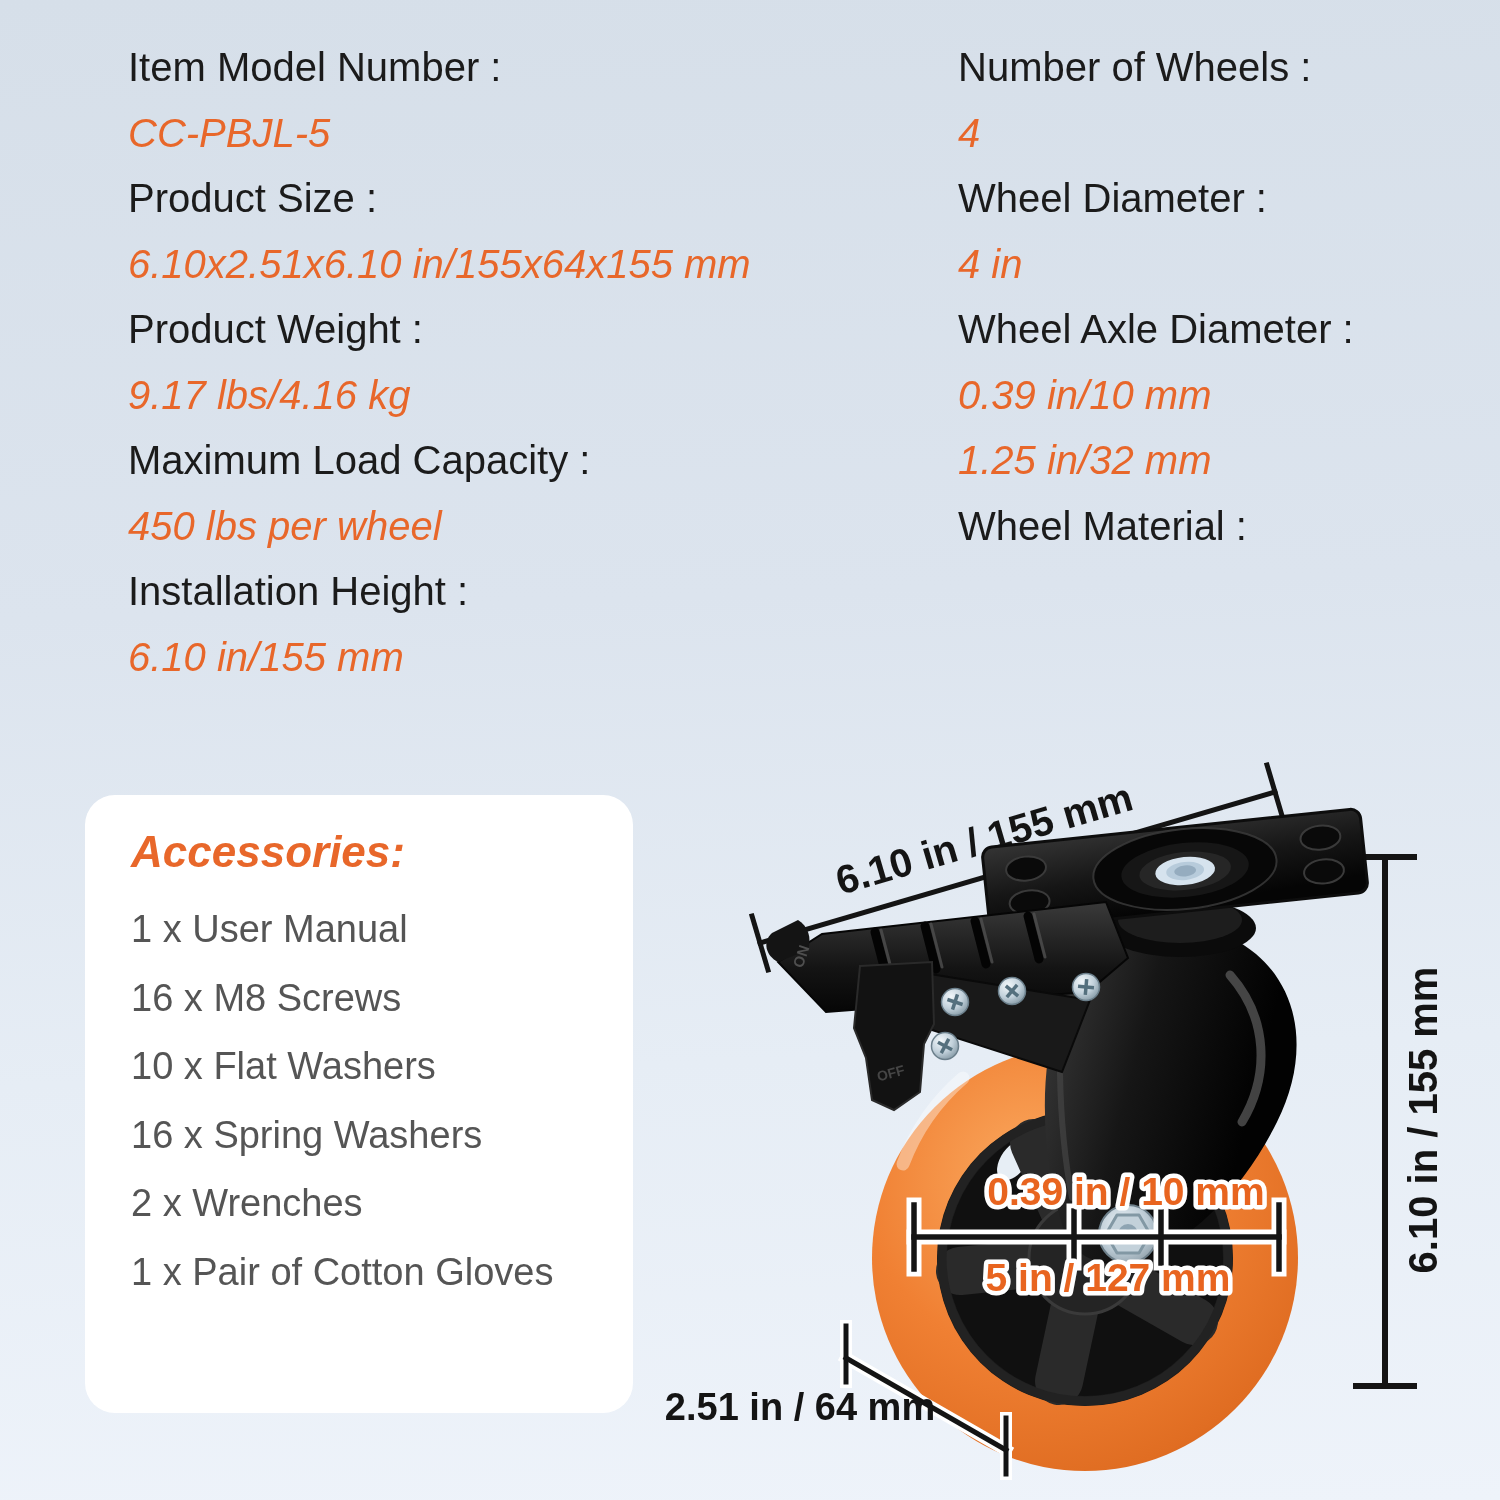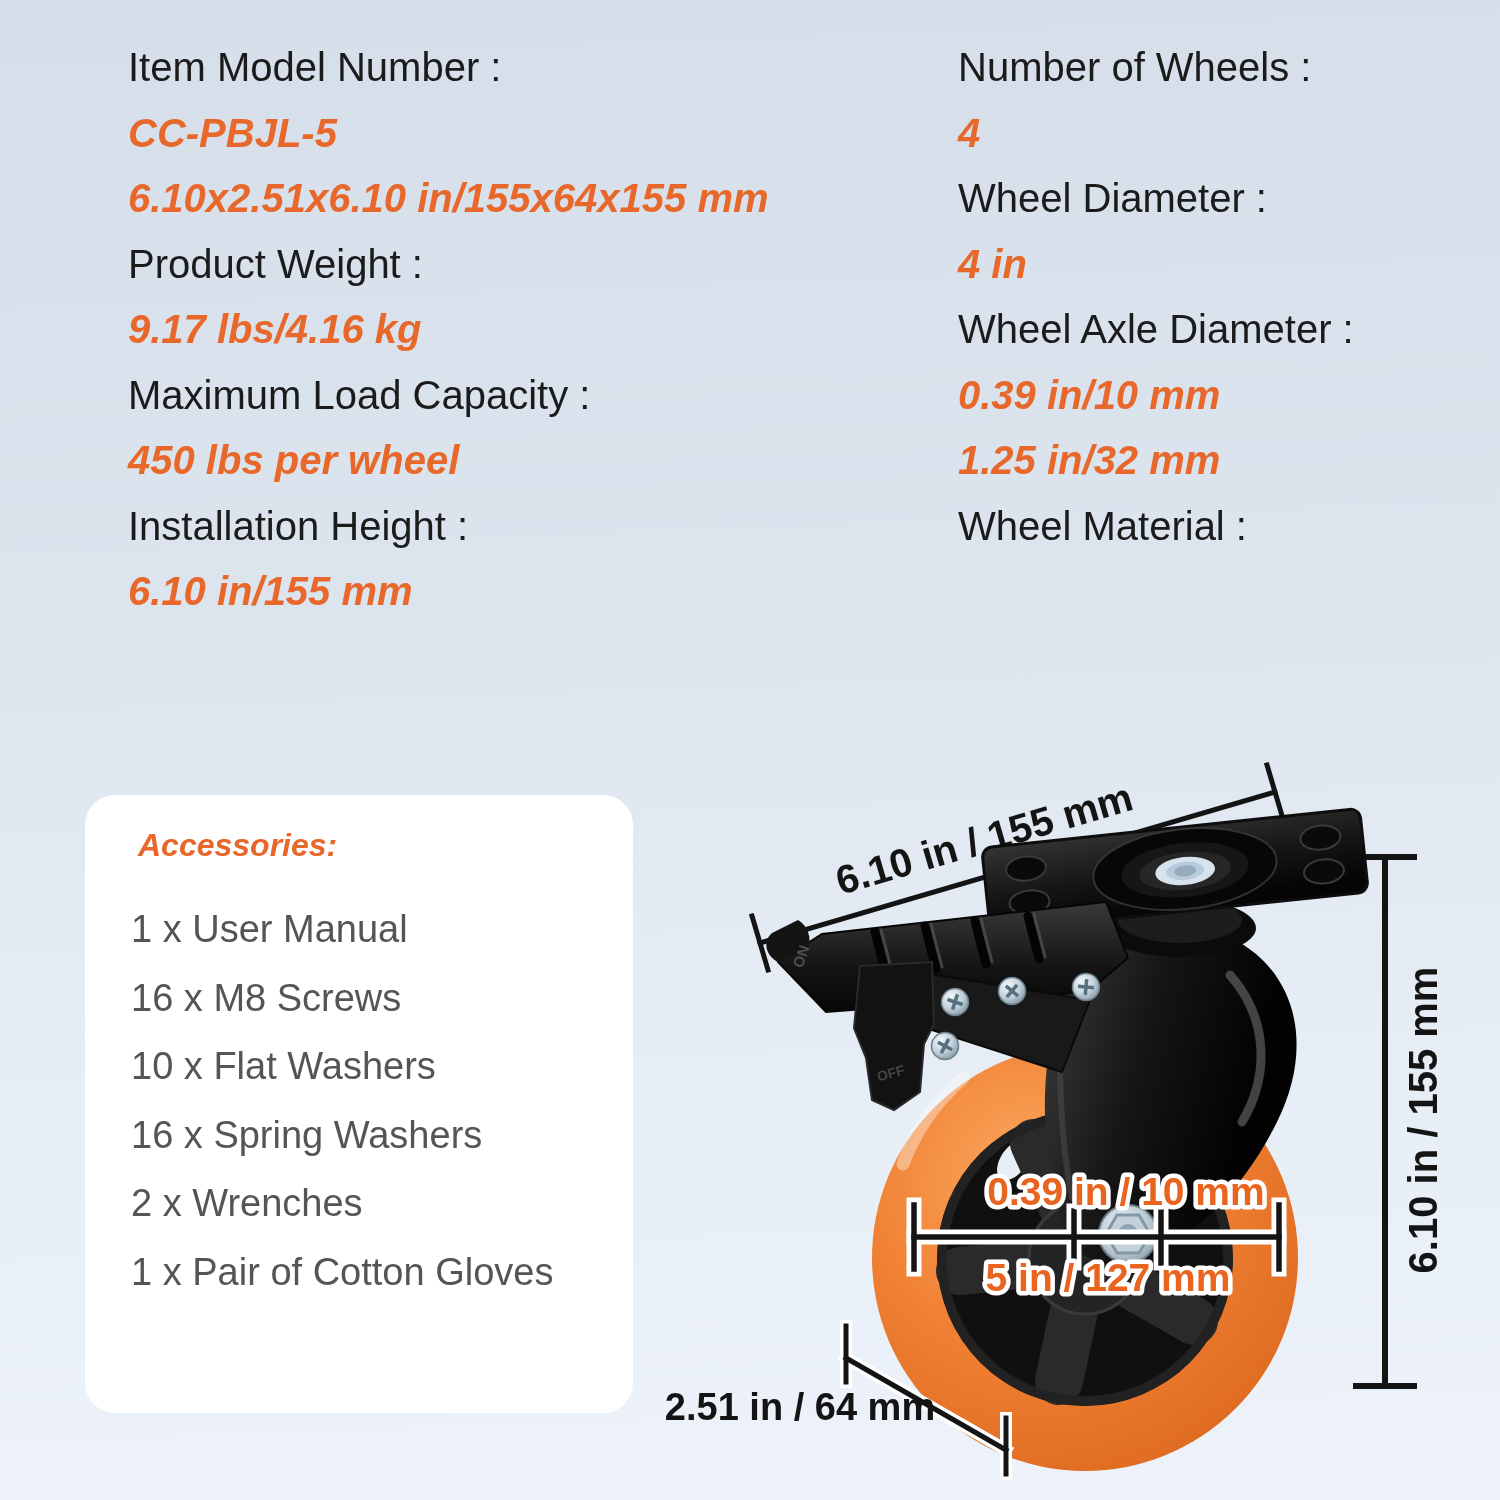--- a/index.html
+++ b/index.html
@@ -4,36 +4,37 @@
 <style>
   html,body{margin:0;padding:0;}
   body{width:1500px;height:1500px;font-family:"Liberation Sans",sans-serif;}
   .page{position:relative;width:1500px;height:1500px;overflow:hidden;
         background:linear-gradient(178deg,#d6dfe9 0%,#dce4ee 40%,#e6edf5 70%,#eef3fa 100%);}
   .spec-col{position:absolute;top:35px;}
   .col-left{left:128px;}
   .col-right{left:958px;}
   .spec-col .spec-label,.spec-col .spec-value{height:65.5px;line-height:65.5px;font-size:40px;white-space:nowrap;}
   .spec-label{color:#1b1b1b;}
-  .spec-value{color:#e8672a;font-weight:bold;font-style:italic;}
+  .spec-value{color:#e8672a;font-weight:normal;font-style:italic;}
   .acc-card{position:absolute;left:85px;top:795px;width:548px;height:618px;background:#ffffff;border-radius:30px;}
-  .acc-title{position:absolute;left:46px;top:32px;font-size:32px;font-weight:bold;font-style:italic;color:#e8672a;white-space:nowrap;margin-left:7px;}
+  .acc-title{position:absolute;left:46px;top:32px;font-size:44px;font-weight:bold;font-style:italic;color:#e8672a;white-space:nowrap;}
   .acc-list{position:absolute;left:46px;top:100px;font-size:38px;color:#555555;}
   .acc-list div{height:68.6px;line-height:68.6px;white-space:nowrap;}
   .diagram{position:absolute;left:620px;top:760px;width:880px;height:740px;}
   svg text{font-family:"Liberation Sans",sans-serif;}
 </style>
 </head>
 <body>
 
 <div class="page">
 
   <div class="spec-col col-left">
     <div class="spec-label">Item Model Number :</div>
     <div class="spec-value">CC-PBJL-5</div>
+    <div class="spec-label">Product Size :</div>
     <div class="spec-value">6.10x2.51x6.10 in/155x64x155 mm</div>
     <div class="spec-label">Product Weight :</div>
     <div class="spec-value">9.17 lbs/4.16 kg</div>
     <div class="spec-label">Maximum Load Capacity :</div>
     <div class="spec-value">450 lbs per wheel</div>
     <div class="spec-label">Installation Height :</div>
     <div class="spec-value">6.10 in/155 mm</div>
   </div>
 
   <div class="spec-col col-right">

